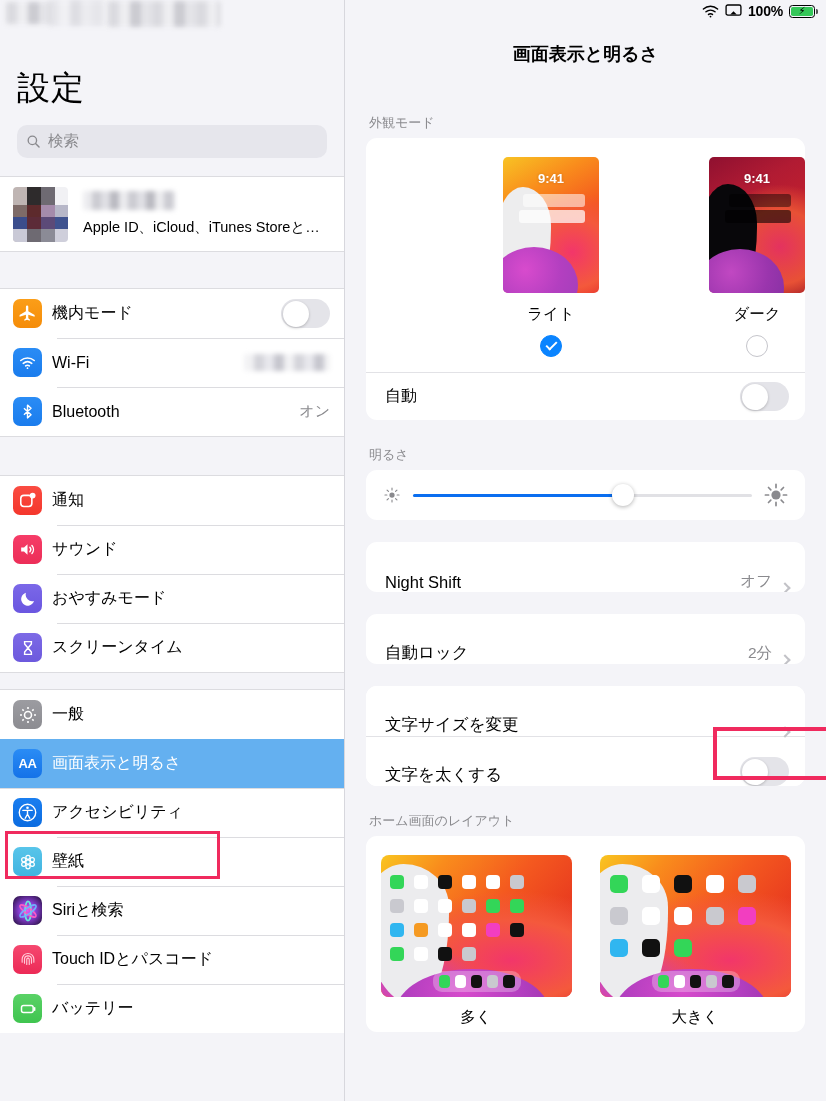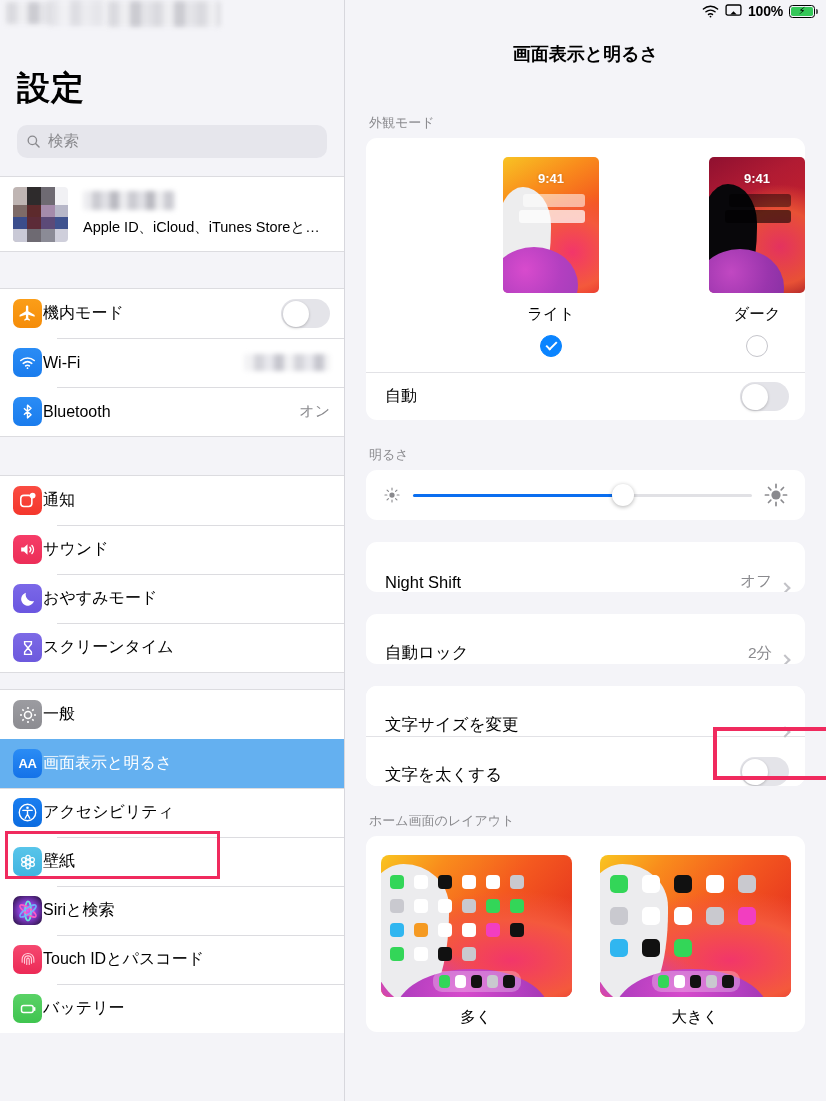--- a/index.html
+++ b/index.html
@@ -41,21 +41,21 @@
         #e4e4e8 33px, #e4e4e8 44px);
     filter: blur(2.6px);
     opacity: .95;
   }
   .sb-blur-a { left: 6px;  top: 2px;  width: 46px;  height: 22px; }
   .sb-blur-b { left: 48px; top: 0px;  width: 62px;  height: 26px; opacity:.5;}
   .sb-blur-c { left: 108px;top: 1px;  width: 112px; height: 26px; }
 
   .sb-title {
     font-size: 33px;
-    font-weight: bold;
+    font-weight: normal;
     color: #000;
     padding: 38px 0 14px 17px;
     letter-spacing: 1px;
   }
   .searchbar {
     margin: 0 17px 18px 17px;
     height: 33px;
     background: #e6e6ec;
     border-radius: 10px;
     display: flex;
@@ -135,21 +135,21 @@
   }
   .row-ico {
     width: 29px; height: 29px;
     border-radius: 7px;
     flex: 0 0 auto;
     display: flex; align-items: center; justify-content: center;
     color: #fff;
     overflow: hidden;
   }
   .row-label {
-    margin-left: 1px;
+    margin-left: 10px;
     font-size: 16px;
     color: #000;
     white-space: nowrap;
   }
   .row-val {
     margin-left: auto;
     font-size: 15px;
     color: #8a8a8e;
   }
   .row.selected { background: #64b0f0; }

